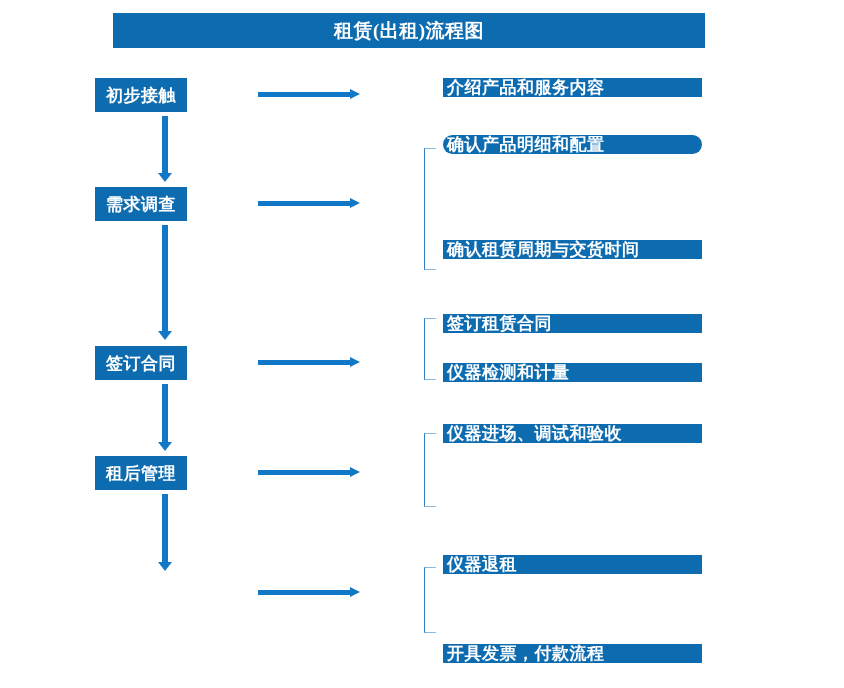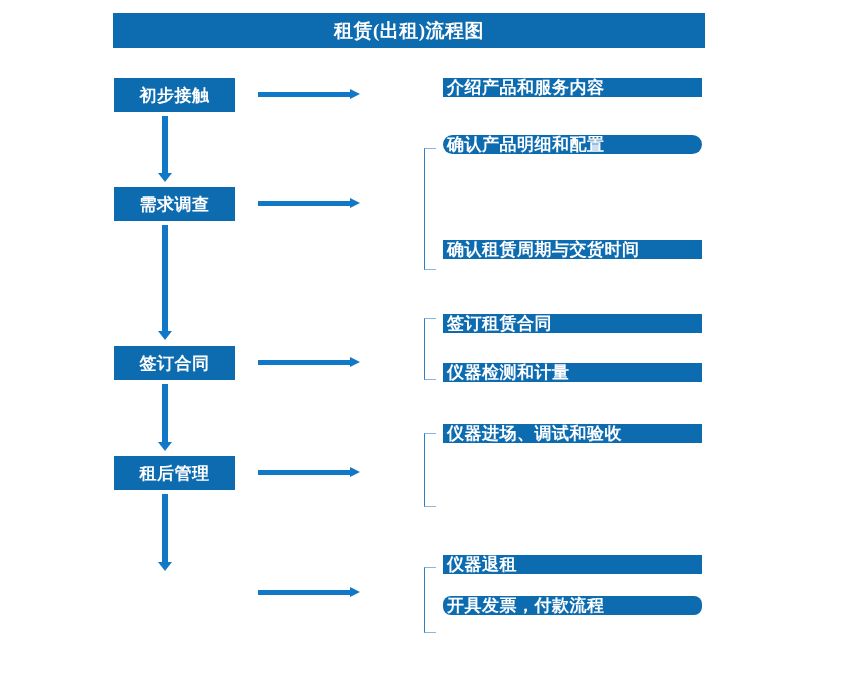--- a/index.html
+++ b/index.html
@@ -27,21 +27,21 @@
   .node{
     position:absolute;
     background:#0d6bb0;
     color:#ffffff;
     display:flex;align-items:center;
     font-size:17px;font-weight:bold;
     box-sizing:border-box;
     letter-spacing:.5px;
   }
   .node.left{
-    left:114px;width:121px;height:34px;
+    left:95px;width:92px;height:34px;
     justify-content:center;
   }
   .node.right{
     left:443px;width:259px;height:19px;
     justify-content:flex-start;
     padding-left:4px;
   }
 
   
   .v-arrow{
@@ -163,15 +163,15 @@
 
   <div class="node right" style="top:314px;">签订租赁合同</div>
 
   <div class="node right" style="top:424px;">仪器进场、调试和验收</div>
 
   <div class="node right" style="top:363px;">仪器检测和计量</div>
 
 
   <div class="node right" style="top:555px;">仪器退租</div>
 
-  <div class="node right" style="top:596px;border-radius:8px;">开具发票，付款流程</div>
+  <div class="node right" style="top:644px;">开具发票，付款流程</div>
 
 </div>
 
 </body></html>

